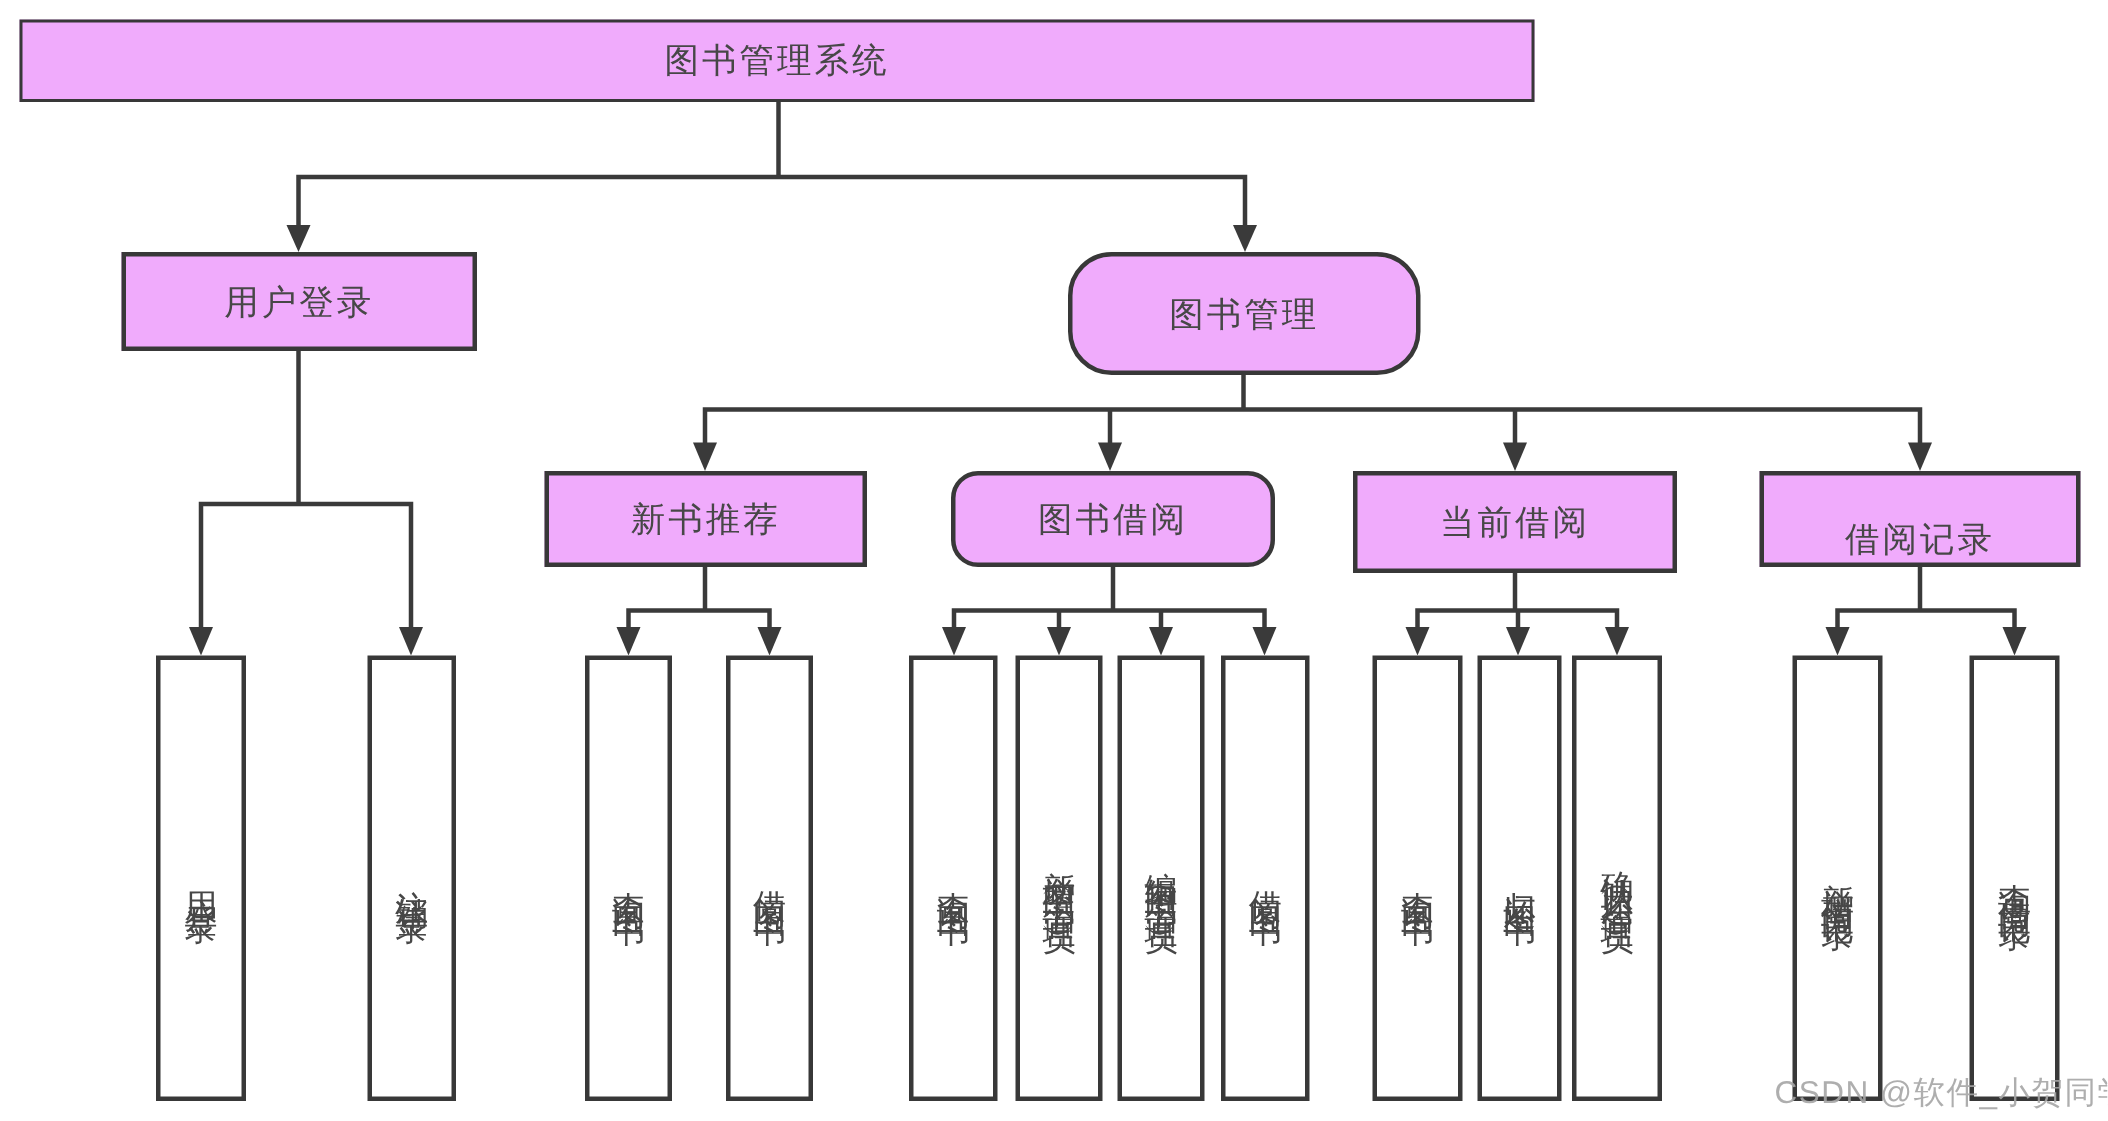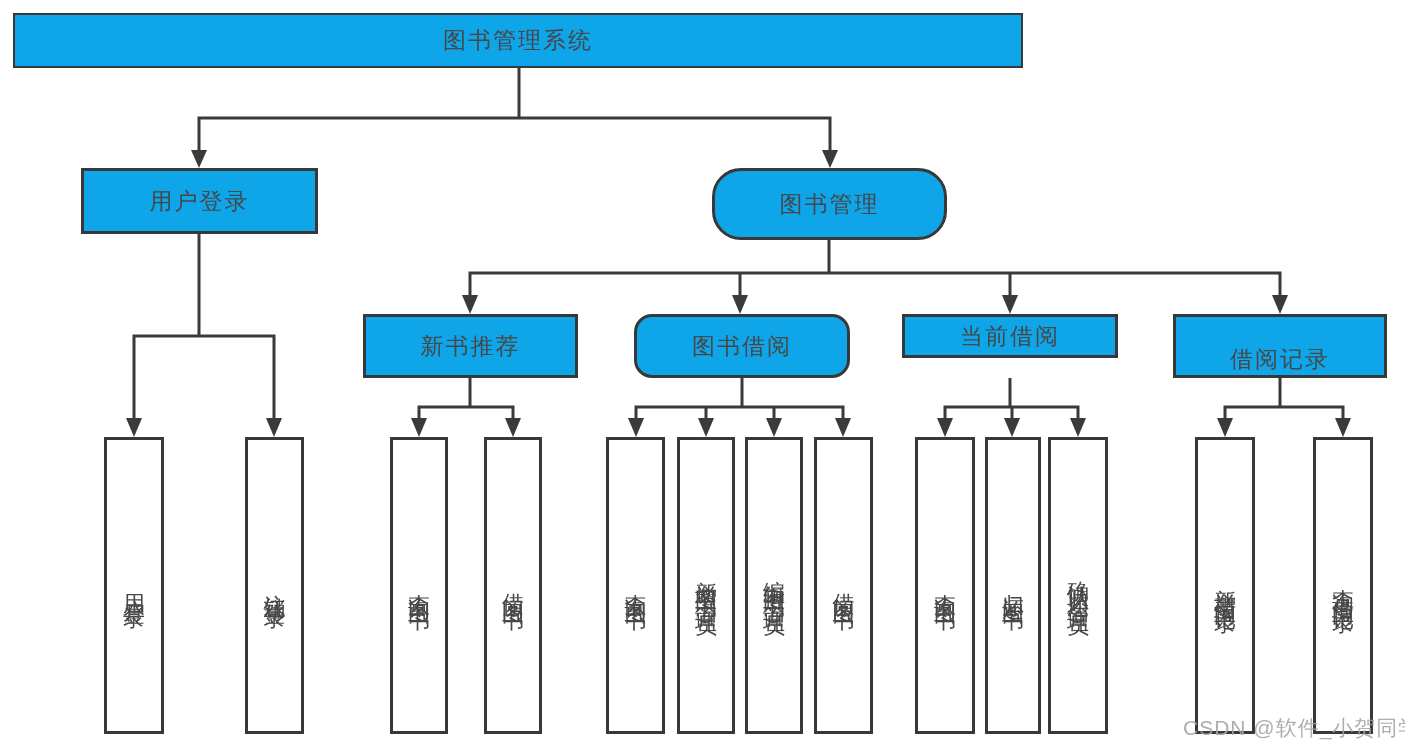--- a/index.html
+++ b/index.html
@@ -28,21 +28,21 @@
     fill: none;
   }
   .connector-svg polygon {
     fill: #3a3a3a;
     stroke: none;
   }
   .node {
     position: absolute;
     box-sizing: border-box;
     border: 3px solid #383838;
-    background: #0ea5e9;
+    background: #f0abfc;
     display: flex;
     align-items: center;
     justify-content: center;
     color: #474747;
     font-size: 23px;
     letter-spacing: 2px;
   }
   .node.root {
     border-width: 2px;
   }
@@ -127,31 +127,31 @@
     <polygon points="1335,418 1351,418 1343,437"></polygon>
   </svg>
 
   <div class="node root" style="left:13px; top:13px; width:1010px; height:55px;">
     <span>图书管理系统</span>
   </div>
 
   <div class="node" style="left:81px; top:168px; width:237px; height:66px;">
     <span>用户登录</span>
   </div>
-  <div class="node" style="left:712px; top:168px; width:235px; height:72px;border-radius:29px;">
+  <div class="node" style="left:712px; top:168px; width:235px; height:82px;border-radius:29px;">
     <span>图书管理</span>
   </div>
 
   <div class="node" style="left:363px; top:314px; width:215px; height:64px;">
     <span>新书推荐</span>
   </div>
   <div class="node" style="left:634px; top:314px; width:216px; height:64px;border-radius:18px;">
     <span>图书借阅</span>
   </div>
-  <div class="node" style="left:902px; top:314px; width:216px; height:44px;">
+  <div class="node" style="left:902px; top:314px; width:216px; height:68px;">
     <span>当前借阅</span>
   </div>
   <div class="node" style="left:1173px; top:314px; width:214px; height:64px;align-items:flex-end;">
     <span>借阅记录</span>
   </div>
 
   <div class="leaf" style="left:104px; top:437px; width:60px; height:297px;">
     <span class="vtext">用户登录</span>
   </div>
   <div class="leaf" style="left:245px; top:437px; width:59px; height:297px;">

